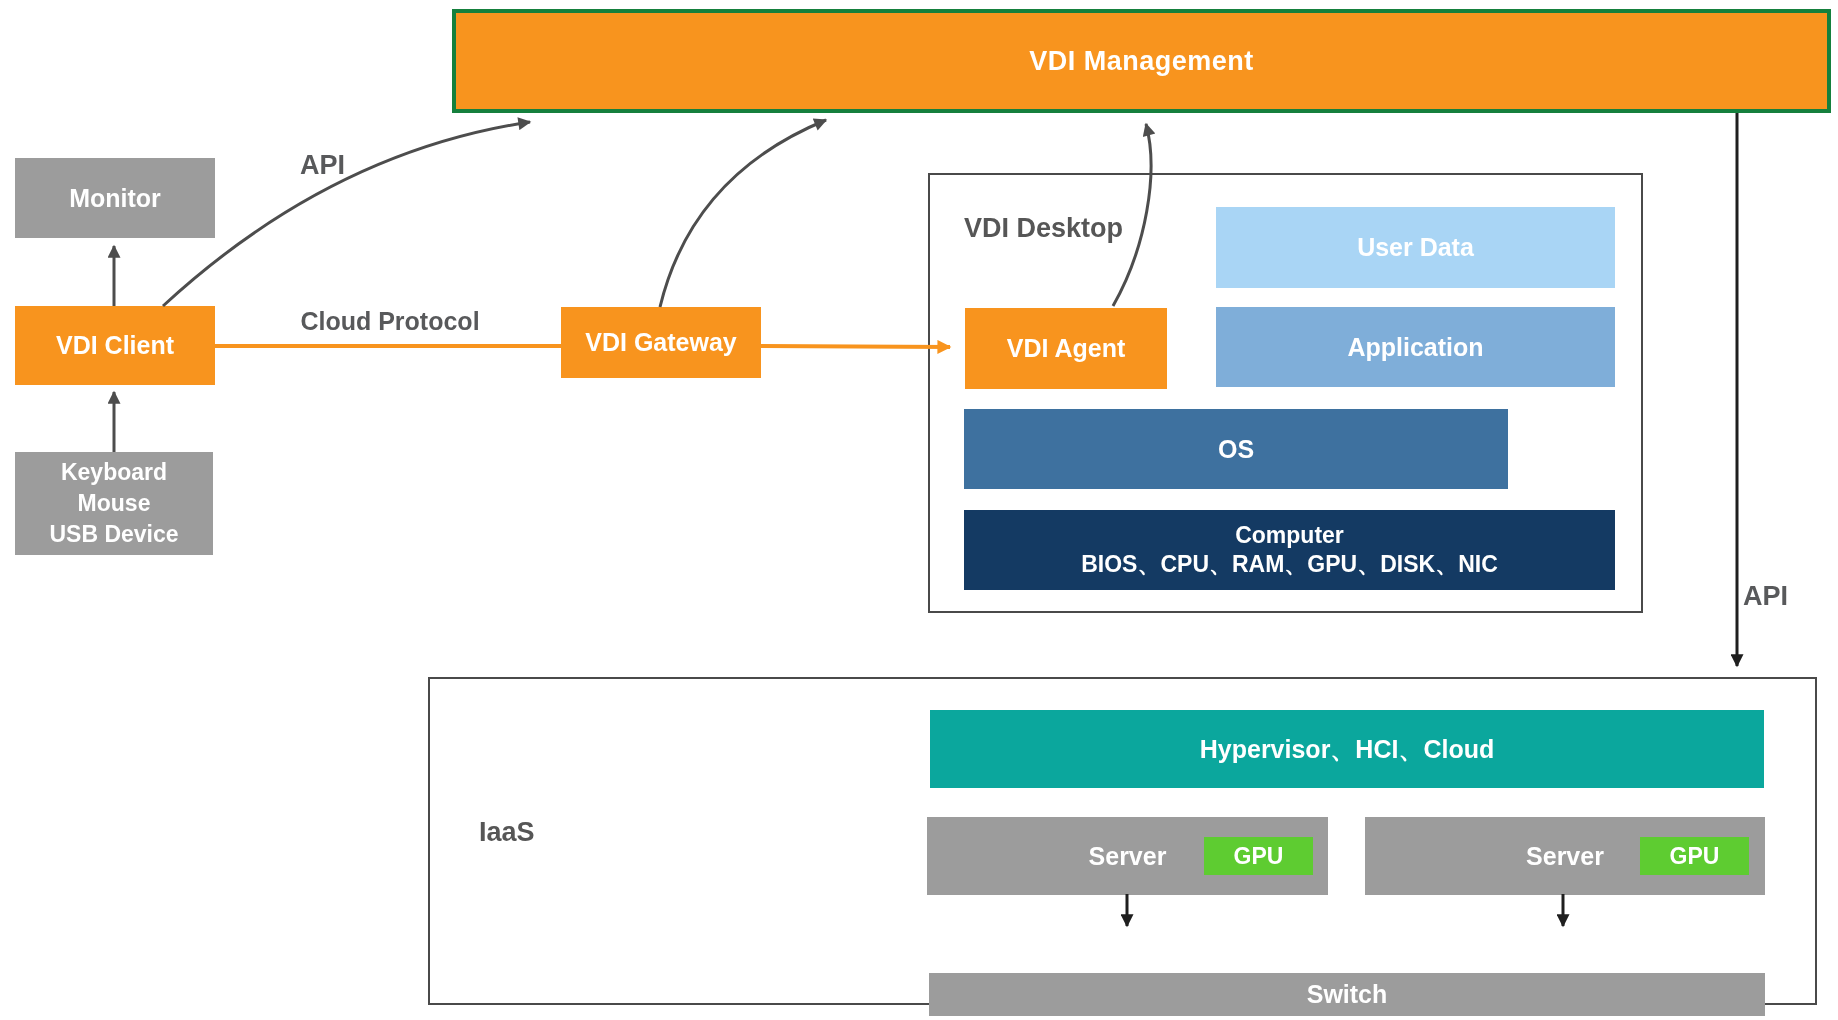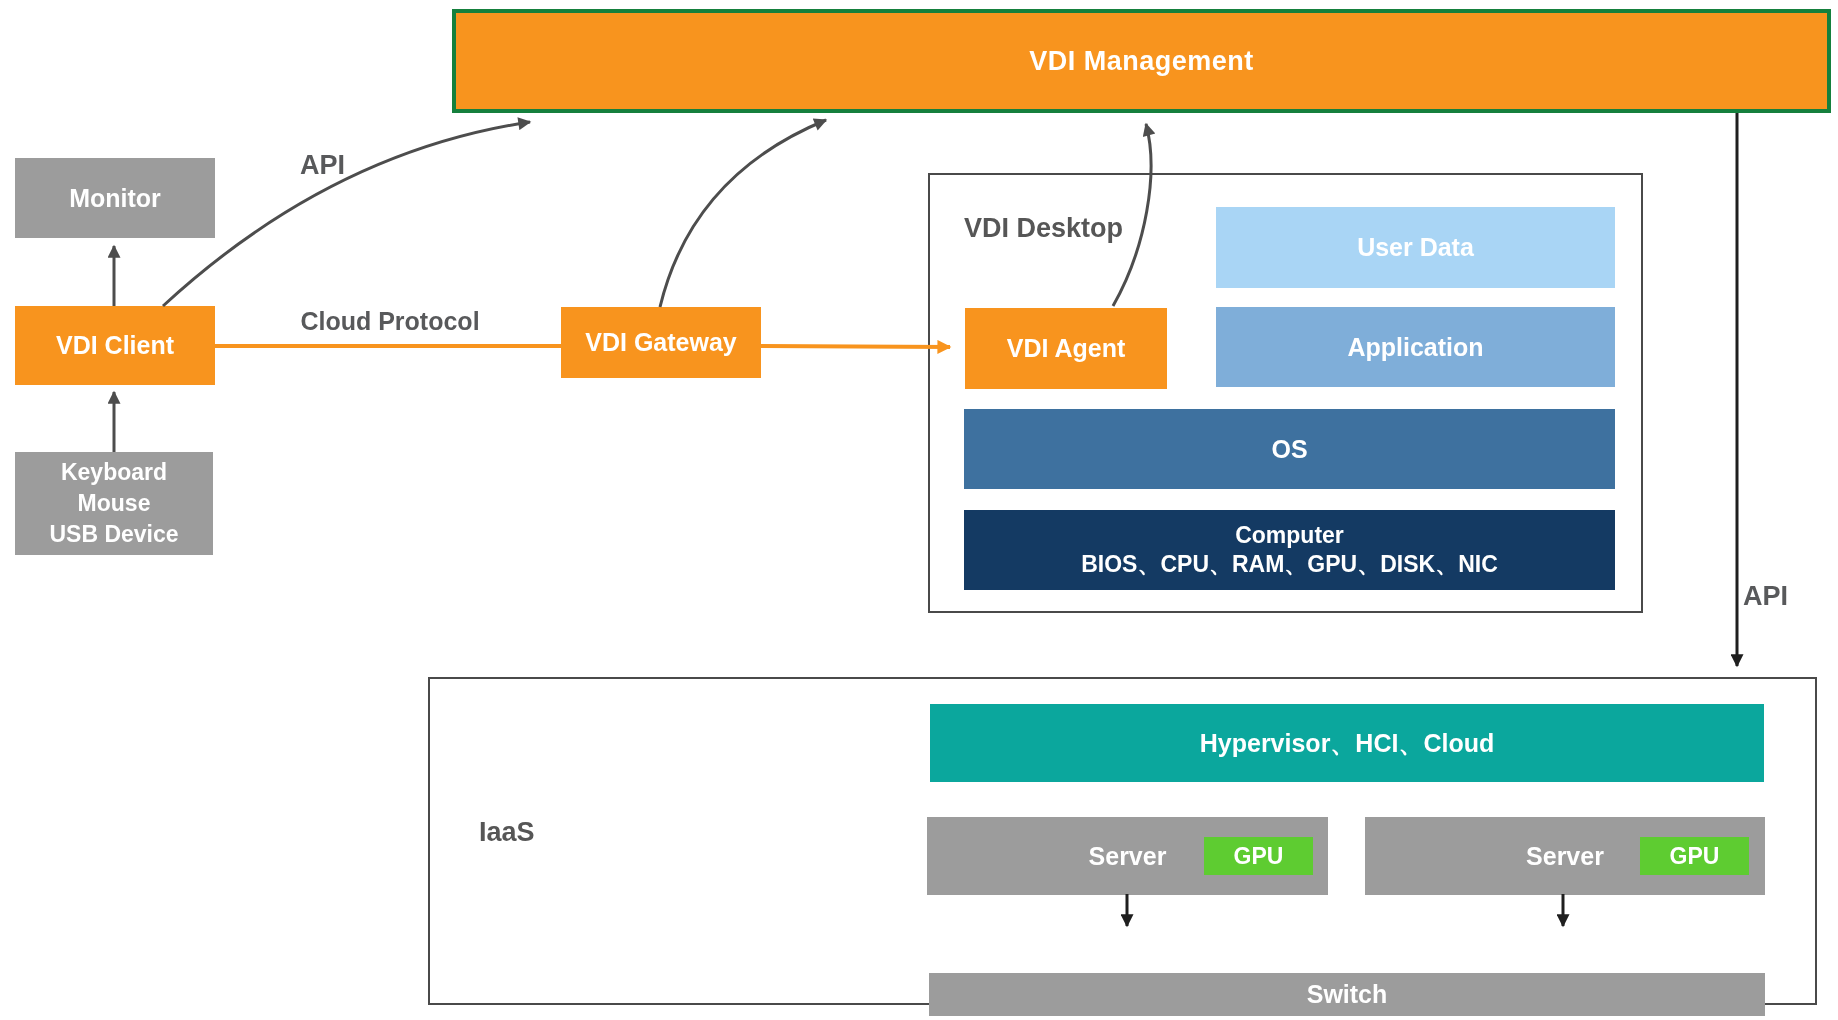--- a/index.html
+++ b/index.html
@@ -53,26 +53,26 @@
     white-space: nowrap;
   }
   .desktop-title { left: 34px; top: 38px; }
   .iaas-title    { left: 9px;  top: 138px; margin-left: 40px; }
 
   .agent       { left: 35px;  top: 133px; width: 202px; height: 81px; font-size: 25px; }
   .user-data   { left: 286px; top: 32px;  width: 399px; height: 81px; font-size: 25px;
                  background: var(--light-blue, #A9D5F5); }
   .application { left: 286px; top: 132px; width: 399px; height: 80px; font-size: 25px;
                  background: var(--mid-blue, #7FAED9); }
-  .os          { left: 34px;  top: 234px; width: 651px; height: 80px; font-size: 25px;
+  .os          { left: 34px;  top: 234px; width: 544px; height: 80px; font-size: 25px;
                  background: var(--steel-blue, #3E719F); }
   .computer    { left: 34px;  top: 335px; width: 651px; height: 80px; font-size: 23px;
                  background: var(--navy, #143A63); flex-direction: column; line-height: 29px; }
 
-  .hypervisor  { left: 500px; top: 25px;  width: 834px; height: 78px; font-size: 25px;
+  .hypervisor  { left: 500px; top: 31px;  width: 834px; height: 78px; font-size: 25px;
                  background: var(--teal, #0BA79D); }
   .server-1    { left: 497px; top: 138px; width: 401px; height: 78px; font-size: 25px; }
   .server-2    { left: 935px; top: 138px; width: 400px; height: 78px; font-size: 25px; }
   .gpu-badge {
     position: absolute;
     top: 20px; width: 109px; height: 38px;
     background: var(--green, #5ECC31);
     display: flex; align-items: center; justify-content: center;
     font-size: 23px; font-weight: bold; color: #ffffff;
   }

